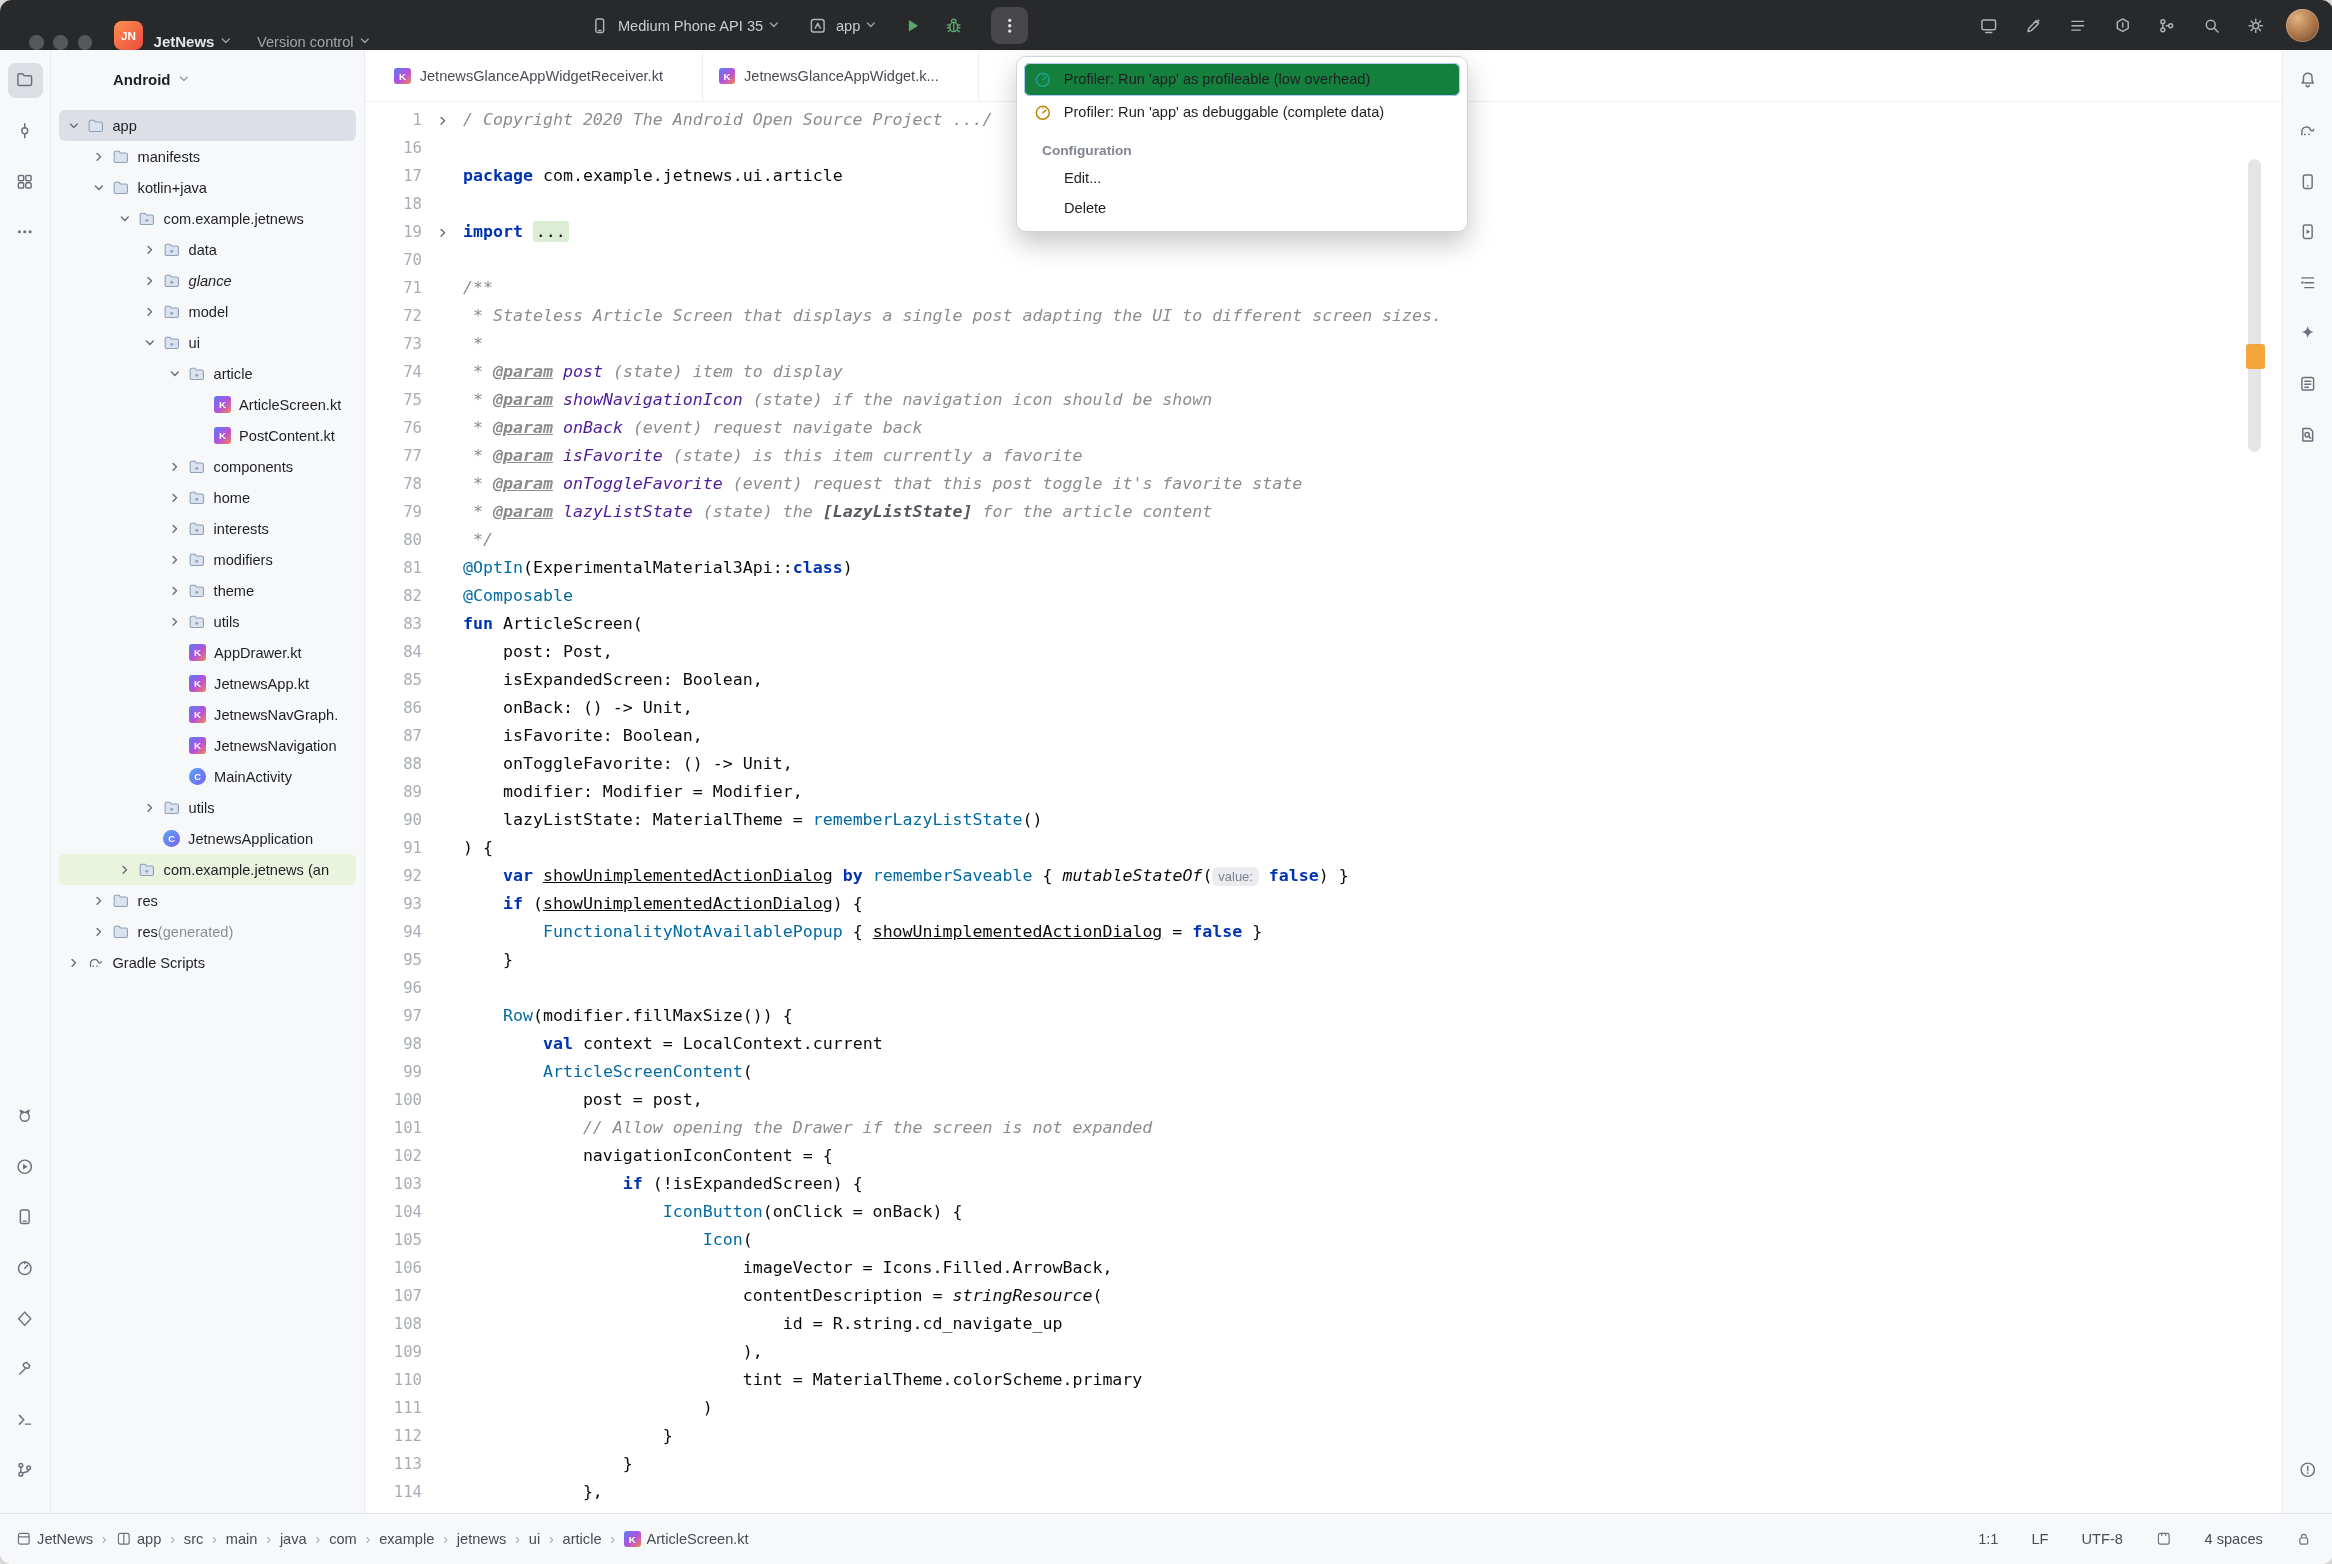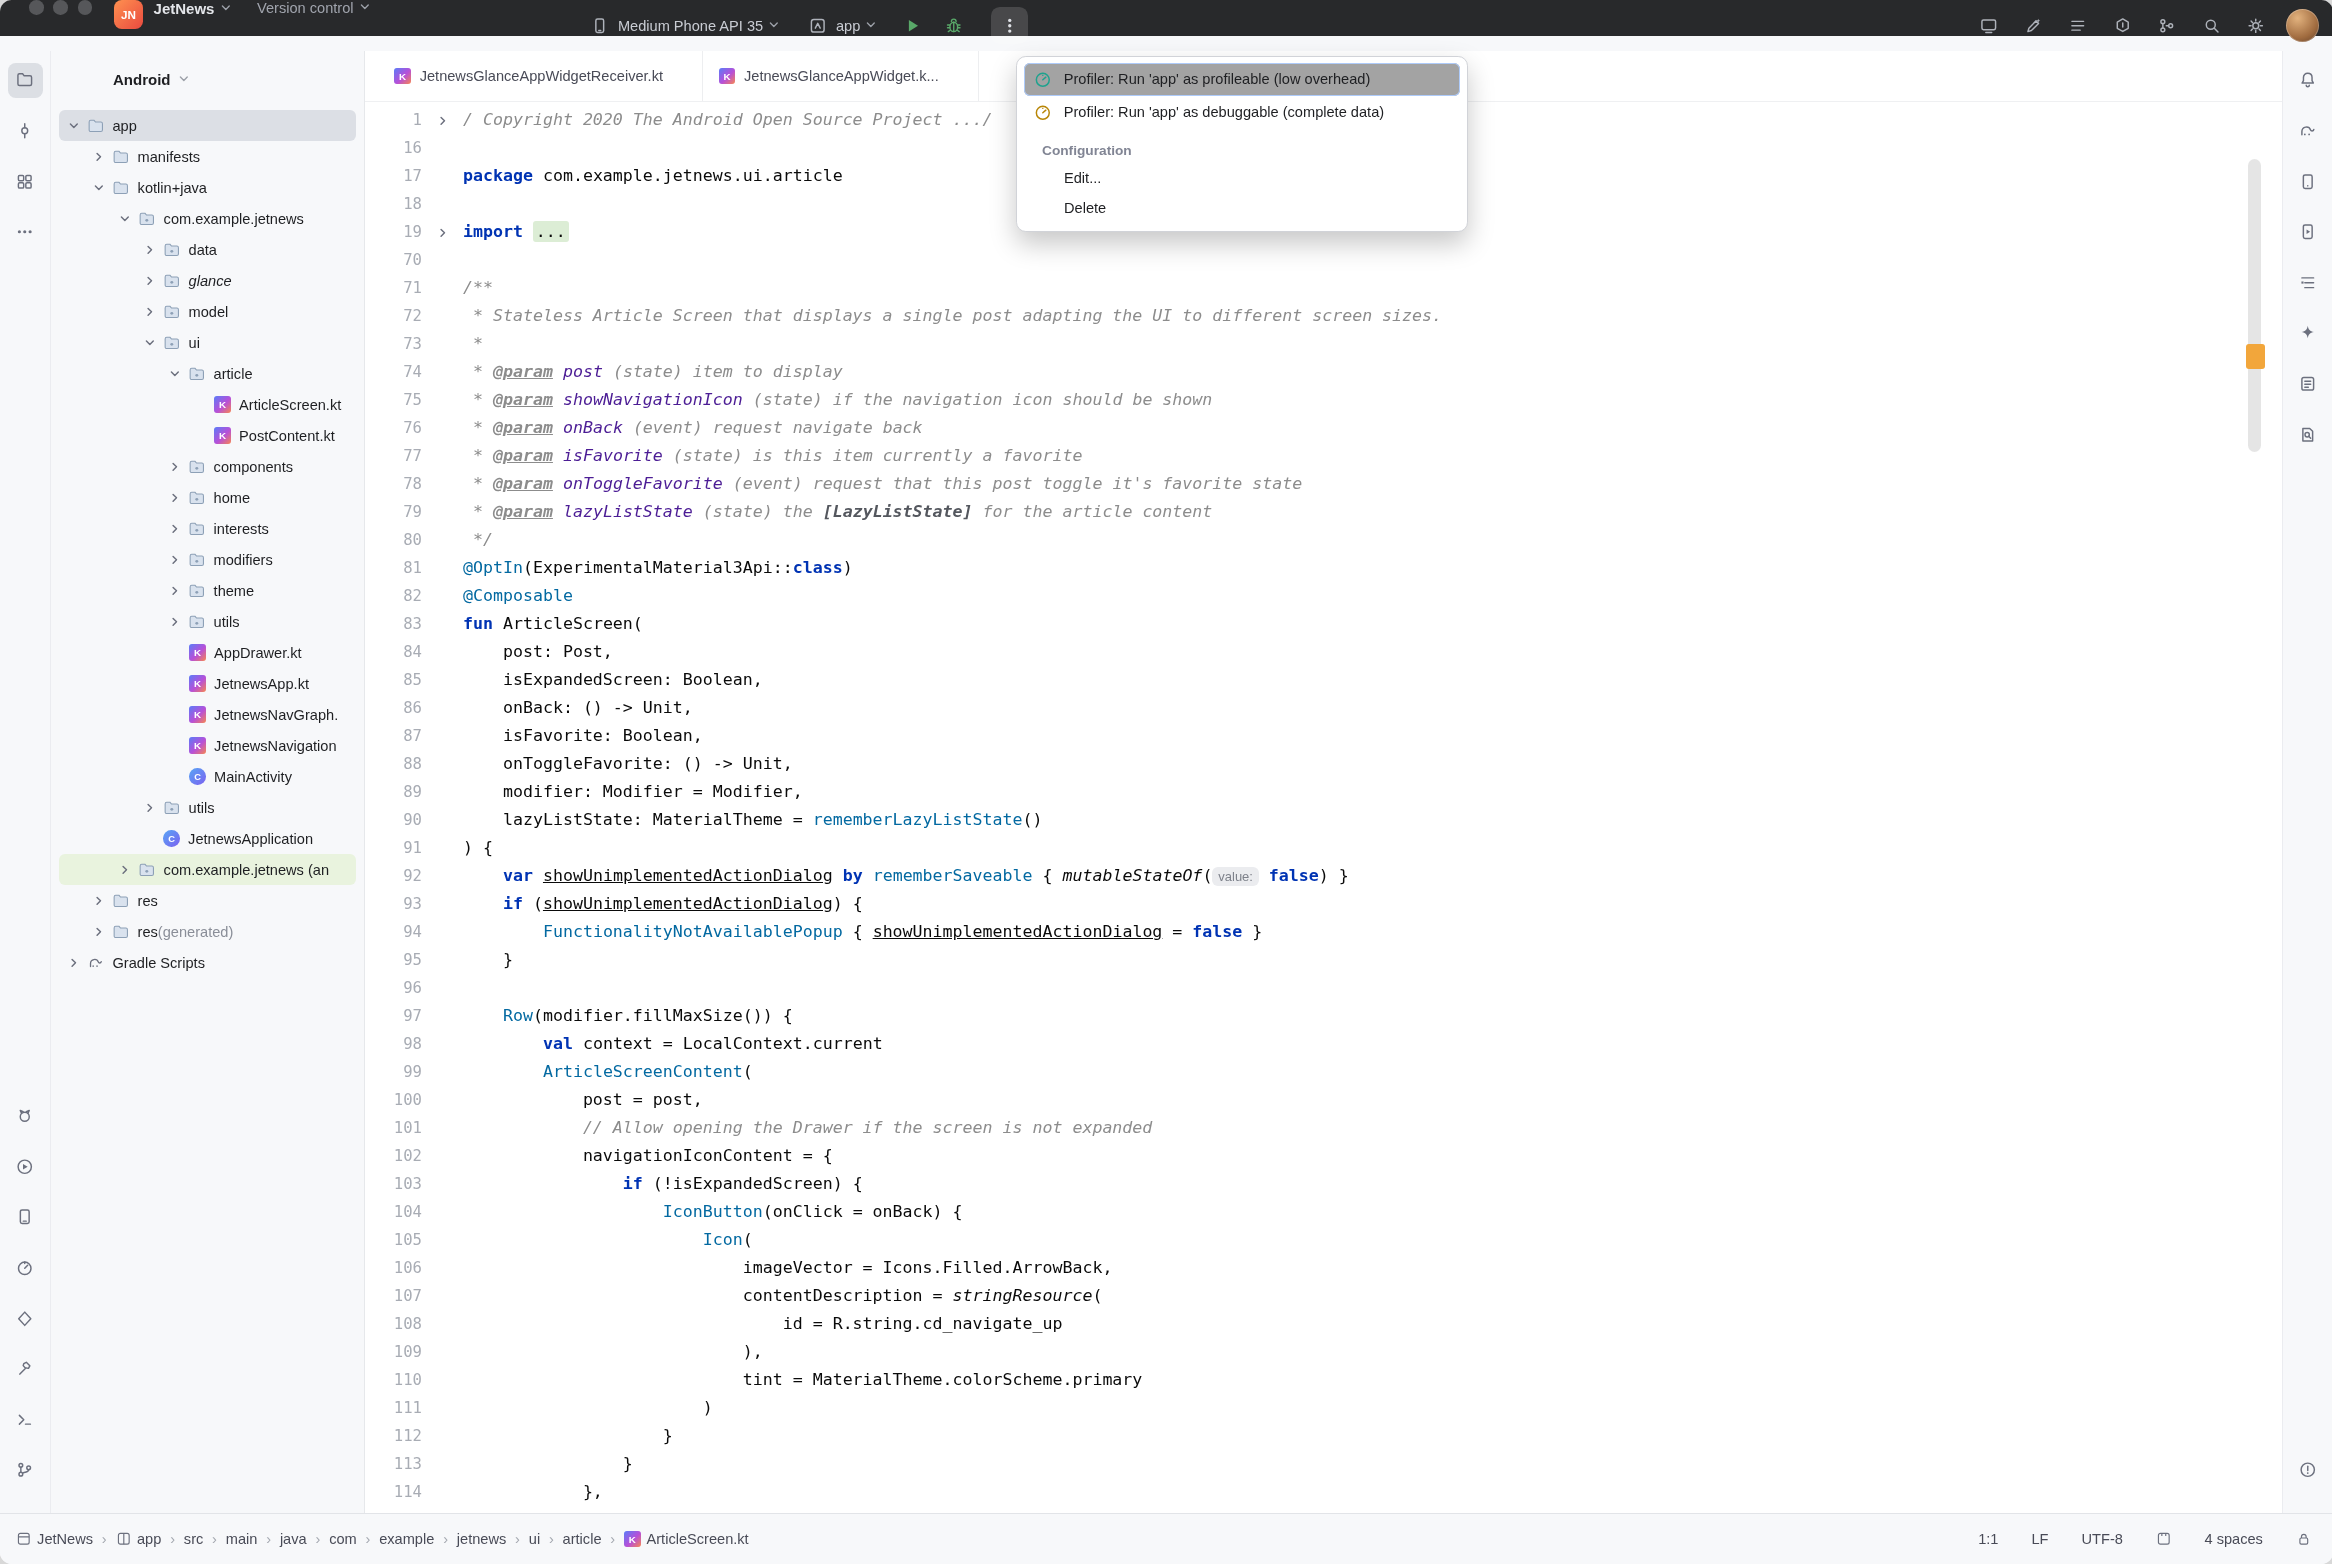--- a/index.html
+++ b/index.html
@@ -1,21 +1,21 @@
 <!DOCTYPE html>
 <html><head>
 <meta charset="utf-8">
 <style>
   *{margin:0;padding:0;box-sizing:border-box}
   html,body{width:2333px;height:1564px;overflow:hidden;background:#d8d8d8;
     font-family:"Liberation Sans",sans-serif;}
   #window{position:relative;width:2333px;height:1564px;border-radius:11.7px;overflow:hidden;background:#F7F8FA}
 
   
-  .titlebar{position:absolute;top:0;left:0;right:0;height:36px;background:#28292B;display:flex;align-items:flex-start}
+  .titlebar{position:absolute;top:0;left:0;right:0;height:50px;background:#28292B;display:flex;align-items:flex-end}
   .traffic{display:flex;gap:9.8px;margin-left:29px}
   .tl{width:14.6px;height:14.6px;border-radius:50%;background:#56575A}
   .logo{width:29px;height:29px;border-radius:7.8px;margin-left:21.5px;background:linear-gradient(135deg,#FF9150,#E94A3F);
     display:grid;place-items:center;color:#fff;font-size:11.7px;font-weight:700}
   .tb-group{display:flex;align-items:center;gap:4.9px}
   .tb-project{margin-left:10.7px;color:#E4E6EA;font-size:15px;font-weight:600}
   .tb-vcs{margin-left:25px;color:#A0A4AD;font-size:14.6px}
   .tb-center{position:absolute;left:585px;top:0;height:51px;display:flex;align-items:center}
   .tb-center .lbl{color:#C9CCD3;font-size:14.6px}
   .ibox{width:29px;height:29px;display:grid;place-items:center;color:#AEB2BA}
@@ -73,21 +73,21 @@
   .tk-h{background:#EBECEF;color:#7E828B;border-radius:5.9px;padding:2px 5.9px;font-family:"Liberation Sans",sans-serif;font-size:13px}
   .scrollstripe{position:absolute;top:51px;right:0;width:43px;bottom:0;background:#fff}
   .sthumb{position:absolute;left:8.8px;width:13.7px;top:57px;height:293px;border-radius:6.8px;background:rgba(0,0,0,.10)}
   .smark{position:absolute;left:6.8px;width:19.5px;top:242px;height:25px;border-radius:2.9px;background:#F2A63B}
 
   
   .popup{position:absolute;left:1016px;top:56px;width:452px;background:#fff;border:1px solid #D1D3D8;border-radius:9.8px;
     box-shadow:0 11.7px 27px rgba(0,0,0,.22);padding:5.9px 0 7.8px;z-index:40}
   .pitem{height:33px;margin:0 6.8px;display:flex;align-items:center;gap:11.7px;padding:0 10.7px;border-radius:5.9px;
     font-size:14.6px;color:#1E1F22;white-space:nowrap}
-  .pitem.sel{background:#a3a3a3;box-shadow:inset 0 0 0 1px #AECBFA}
+  .pitem.sel{background:#15803d;box-shadow:inset 0 0 0 1px #AECBFA}
   .psection{margin:13.7px 0 5.9px 25px;font-size:13.7px;font-weight:600;color:#818594}
   .paction{height:30px;display:flex;align-items:center;padding-left:47px;font-size:14.6px;color:#1E1F22}
 
   
   .statusbar{position:absolute;left:0;right:0;bottom:0;height:51px;background:#F7F8FA;border-top:1px solid #E2E4E8;
     display:flex;align-items:center;justify-content:space-between;padding:0 21.5px 0 15.6px;font-size:14.6px;color:#494B57}
   .crumbs{display:flex;align-items:center;gap:8.8px;white-space:nowrap}
   .crumb{display:flex;align-items:center;gap:5.9px}
   .csep{color:#A4A8B0}
   .stright{display:flex;align-items:center;gap:33px}

